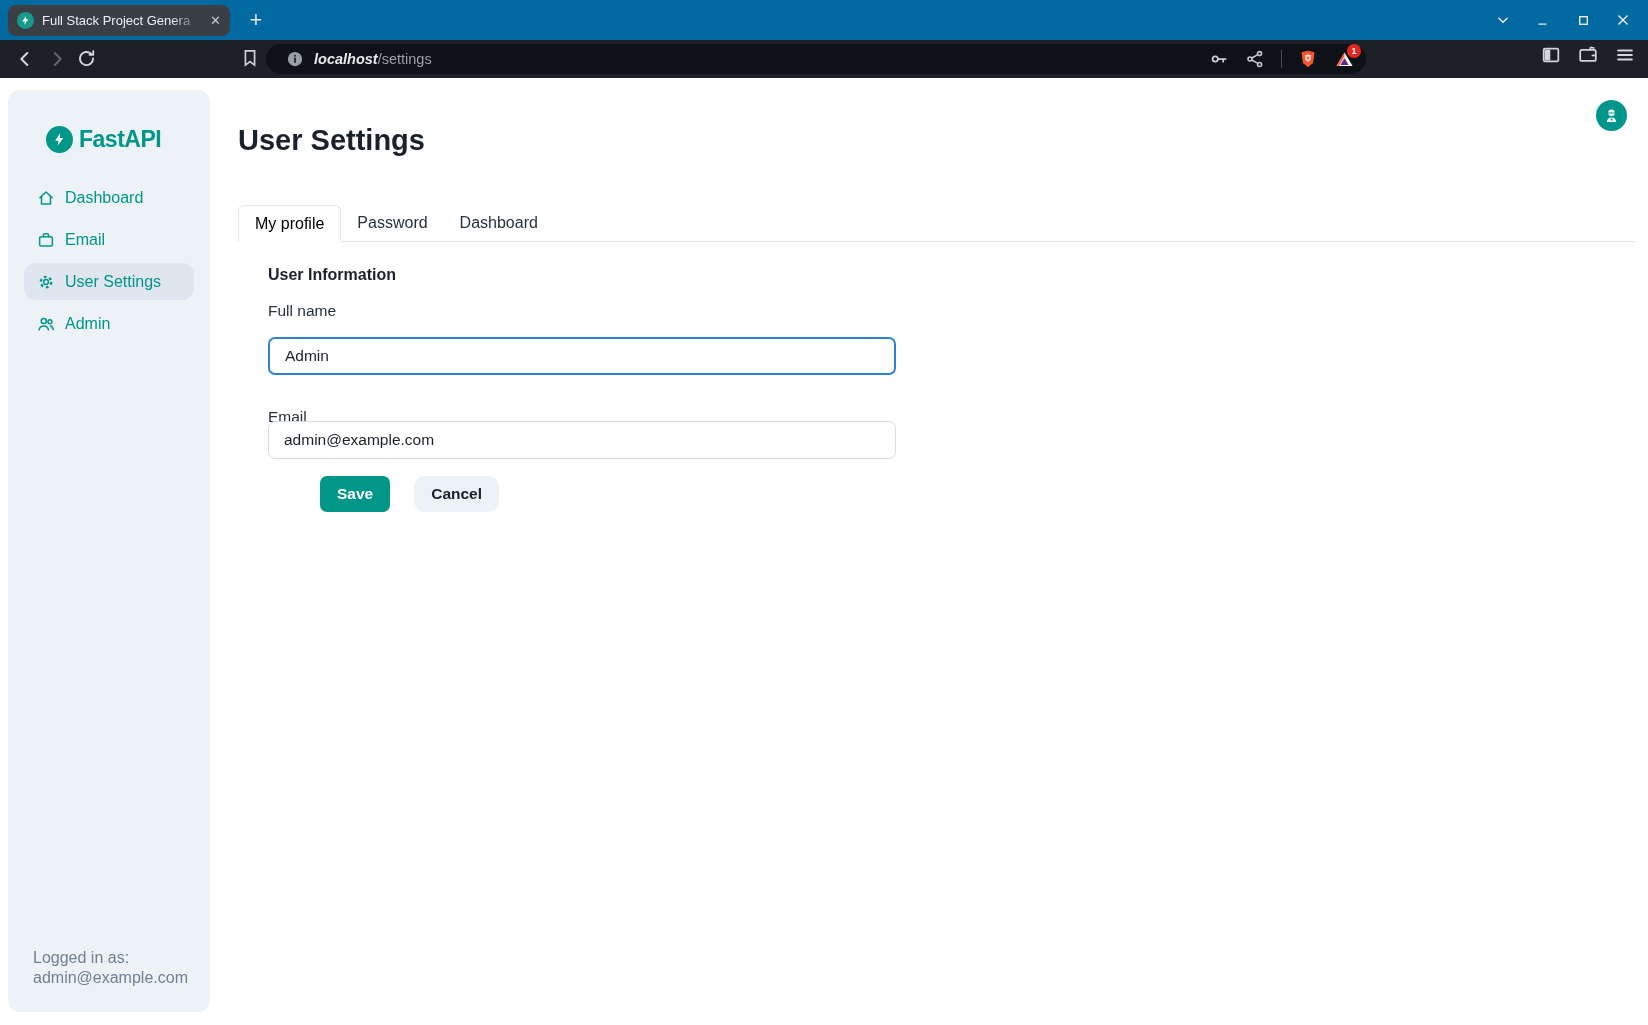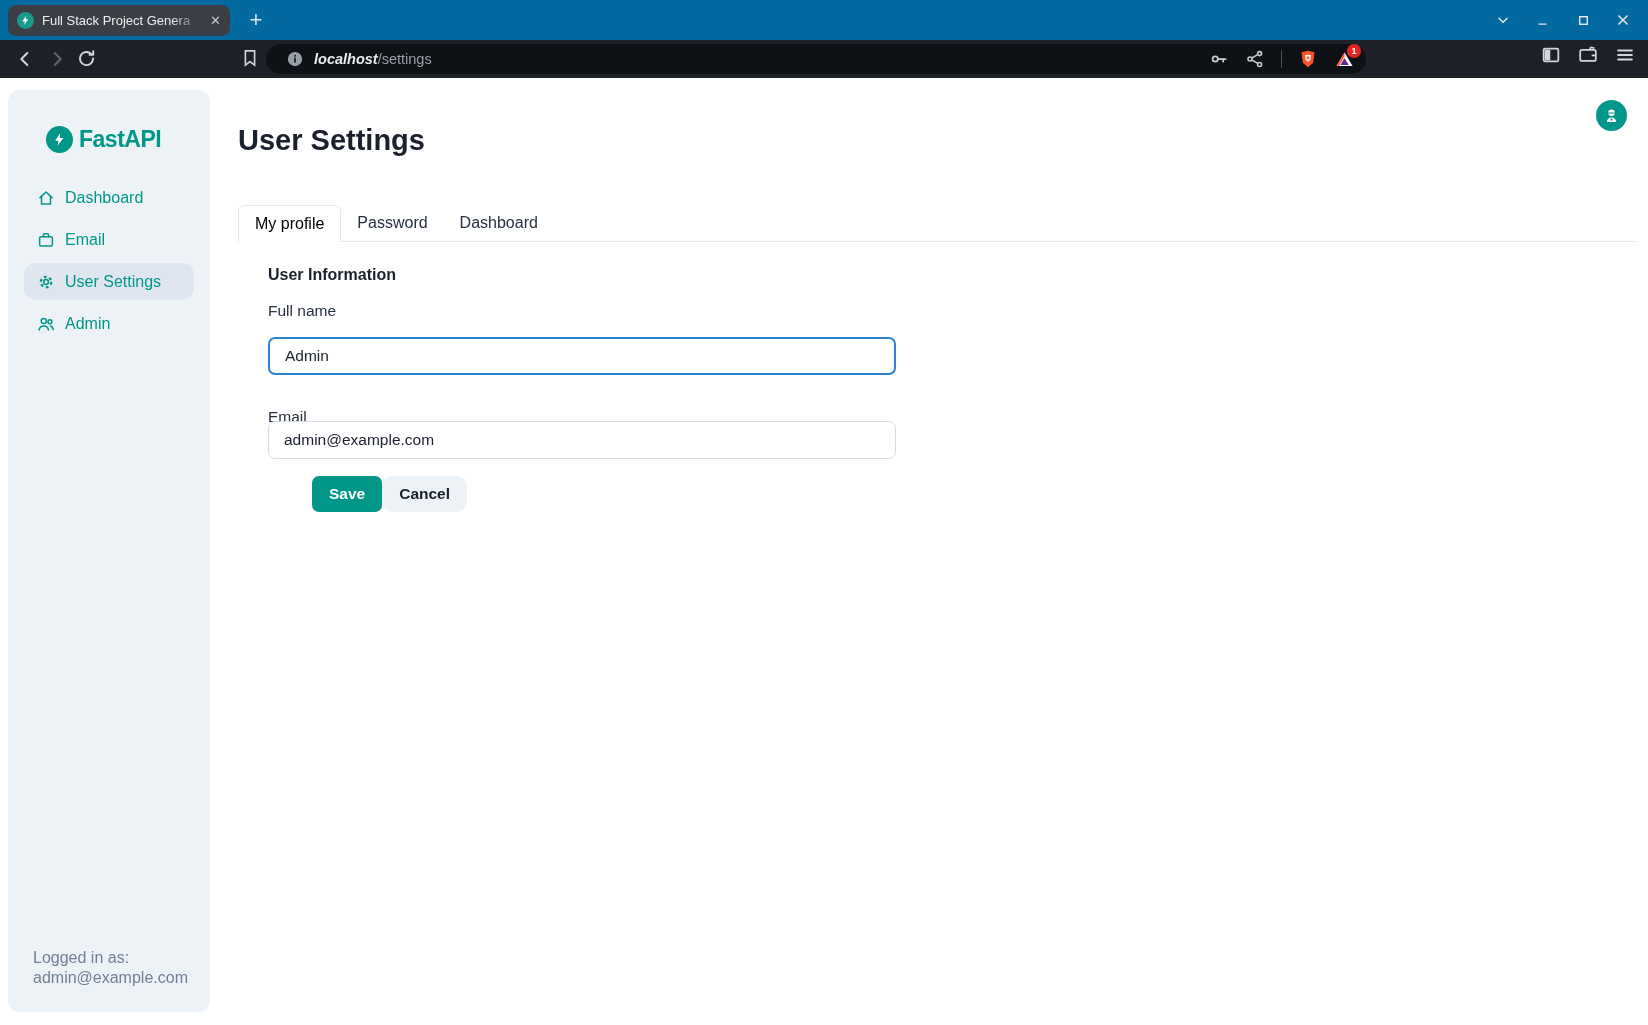--- a/index.html
+++ b/index.html
@@ -70,21 +70,21 @@
   .section-title { position:absolute; left:268px; top:188px; font-size:16px; font-weight:700; color:#1a202c; }
   .field-label { position:absolute; left:268px; font-size:15.5px; color:#27303f; }
   .lbl-fullname { top:224px;text-align:center; }
   .lbl-email { top:308px;margin-top:22px; }
   .text-input { position:absolute; left:268px; width:628px; height:38px; border-radius:7px;
     font-size:15.5px; color:#1a202c; padding:0 15px; background:#fff; outline:none;
     font-family:"Liberation Sans", sans-serif; }
   .input-fullname { top:259px; border:2px solid #3182ce; }
   .input-email { top:343px; border:1px solid #d7dde6; }
 
-  .btn-row { position:absolute; left:264px; top:398px; display:flex; gap:0;padding-left:48px; }
+  .btn-row { position:absolute; left:272px; top:398px; display:flex; gap:24px;padding-left:48px; }
   .btn { height:36px; padding:0 17px; border:none; border-radius:7px; font-size:15.5px; font-weight:700;
     font-family:"Liberation Sans", sans-serif; cursor:pointer; }
   .btn-save { background:#009688; color:#fff; }
   .btn-cancel { background:#edf2f7; color:#1a202c;border-radius:11px; }
 
   svg { display:block; }
 </style>
 </head>
 <body>
 

